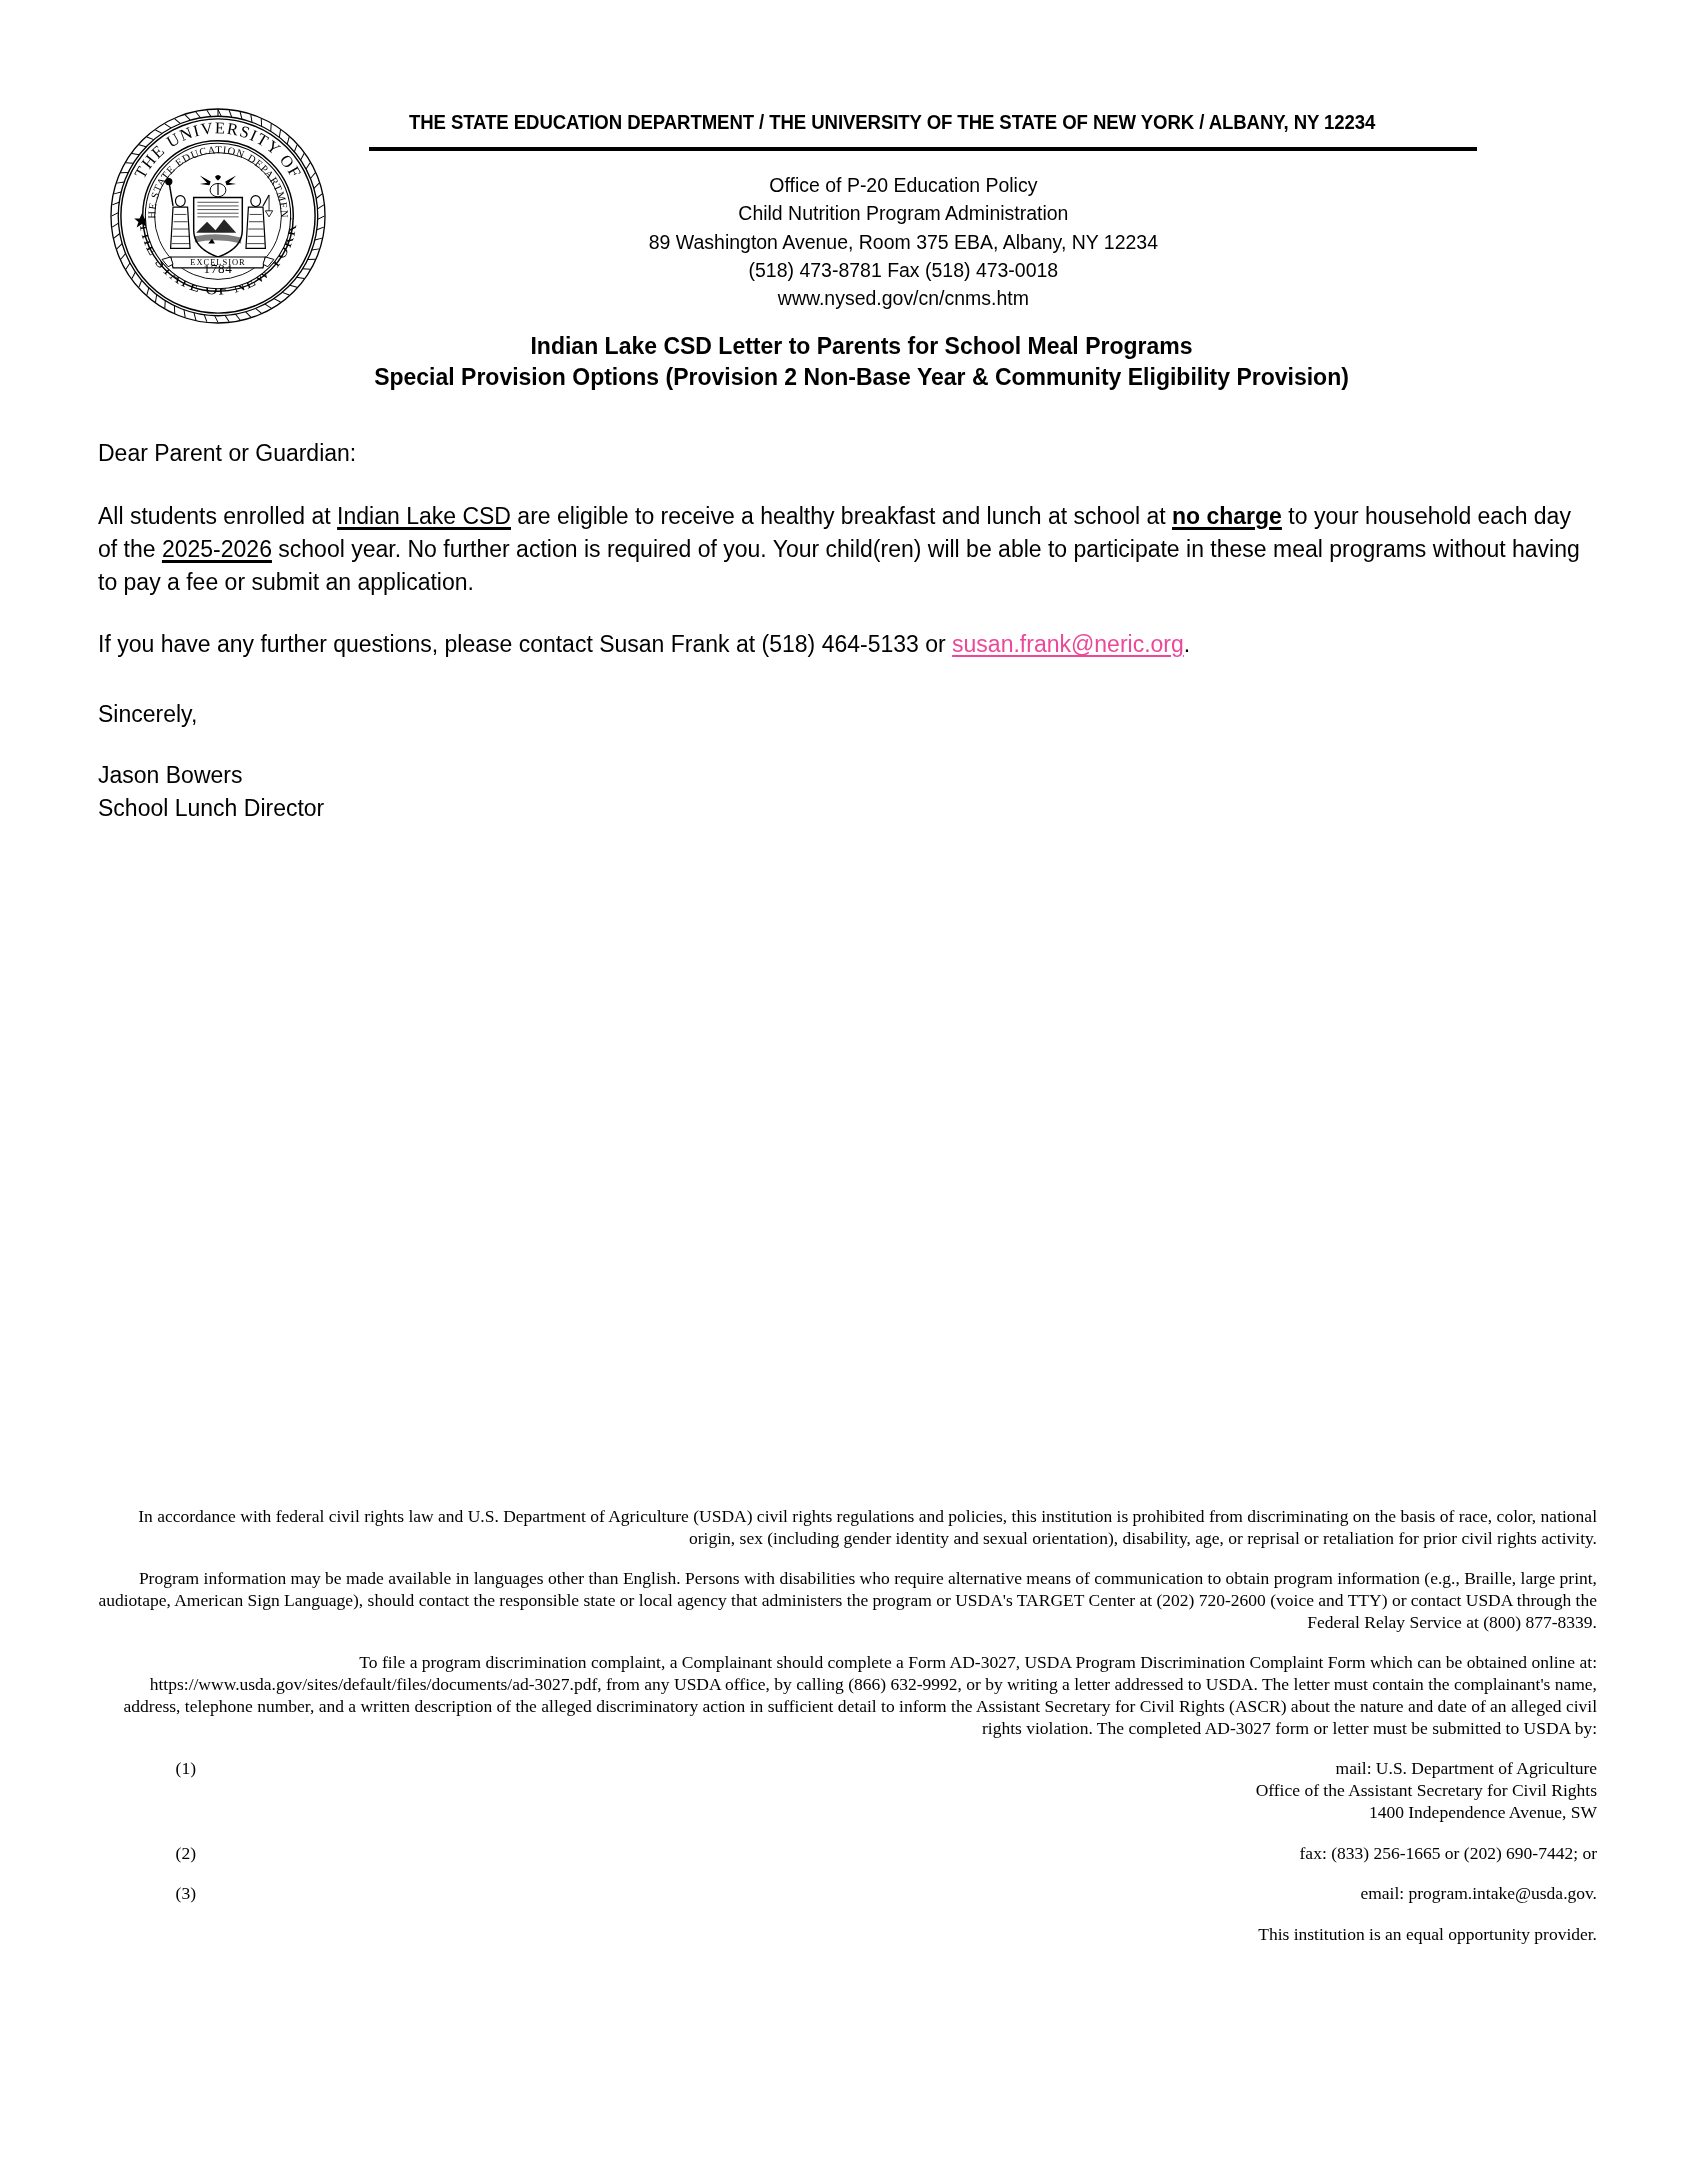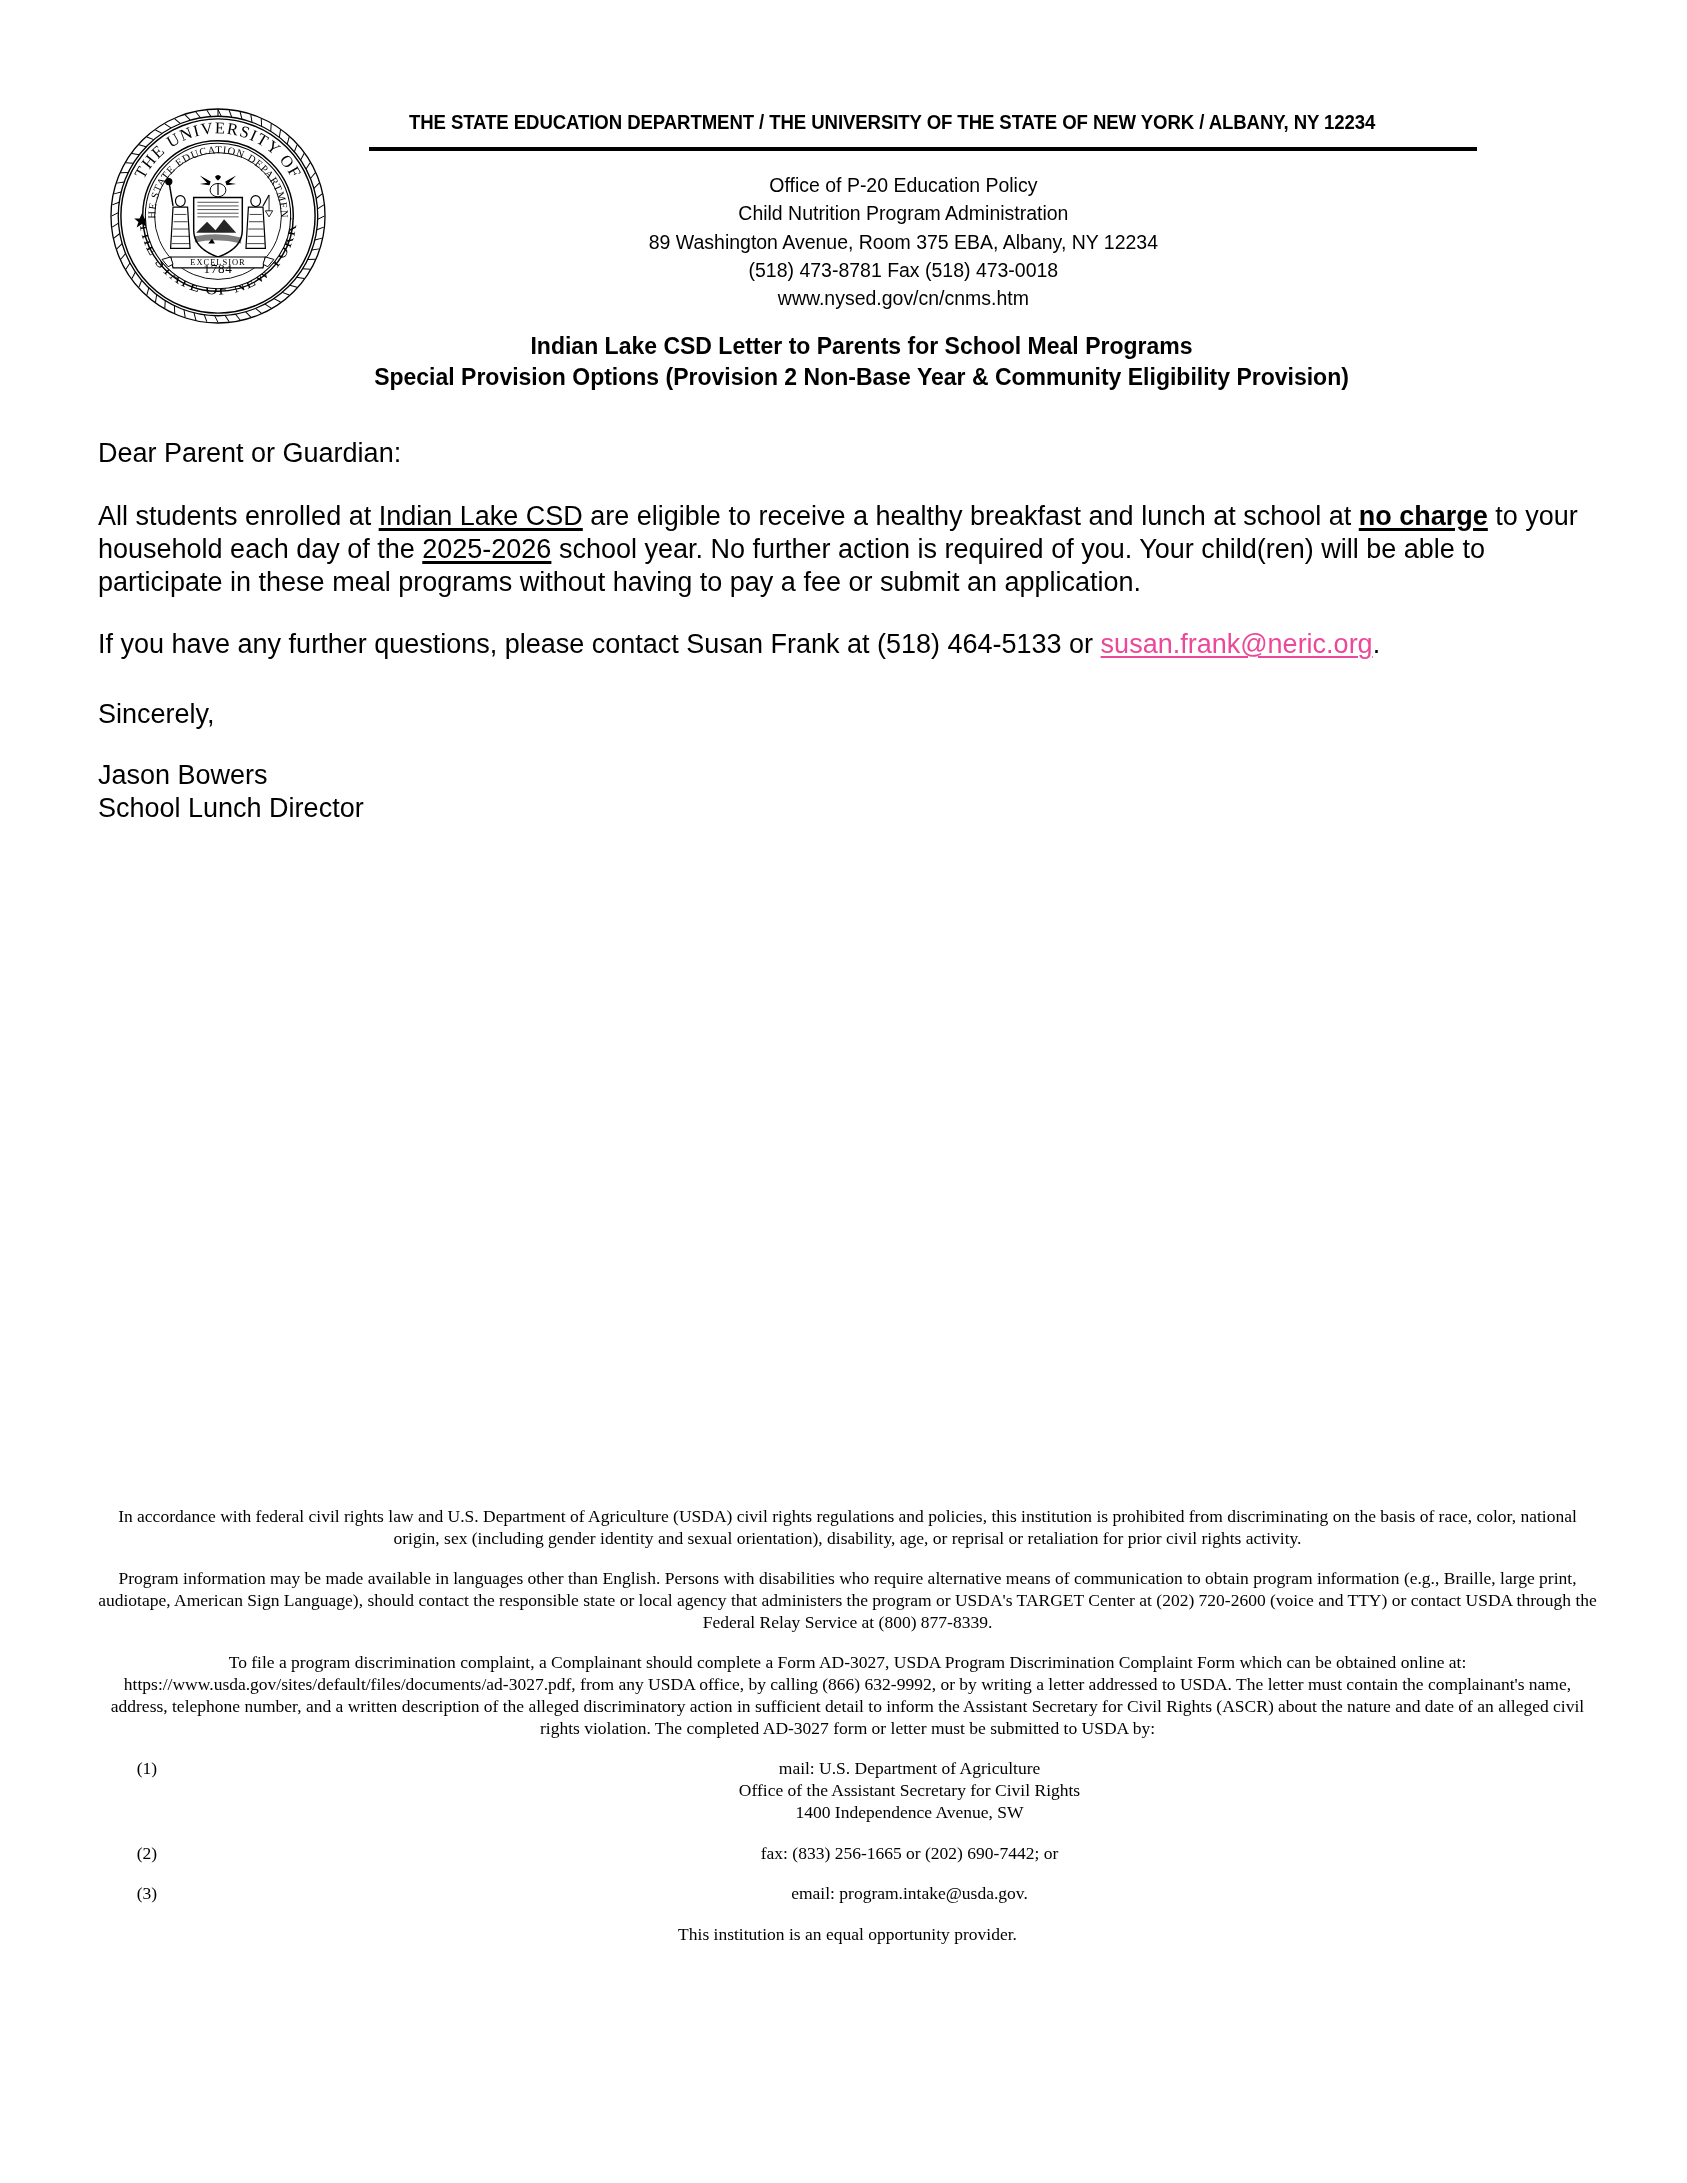--- a/index.html
+++ b/index.html
@@ -92,21 +92,21 @@
   }
   .doc-title div { white-space: nowrap; padding-left: 36px; }
 
   
   .body-wrap {
     position: absolute;
     left: 98px;
     top: 437px;
     width: 1489px;
     font-family: "Liberation Sans", sans-serif;
-    font-size: 27px;
+    font-size: 23px;
     line-height: 33px;
     color: #000000;
   }
   .body-wrap p {
     margin: 0 0 22.5px 0;
   }
   .p-salutation { margin-bottom: 30px !important; }
   .p-main { margin-bottom: 29px !important; }
   .p-contact { margin-bottom: 37px !important; }
   .p-sincerely { margin-bottom: 28px !important; }
@@ -134,21 +134,21 @@
   
   .usda {
     position: absolute;
     left: 98px;
     top: 1505px;
     width: 1499px;
     font-family: "Liberation Serif", serif;
     font-size: 17.5px;
     line-height: 22px;
     color: #000000;
-    text-align: center;
+    text-align: right;
   }
   .usda p {
     margin: 0 0 18px 0;
   }
   .usda p:last-child { margin-bottom: 0; }
 
   .usda-item {
     display: flex;
     margin: 0 0 18.5px 0;
   }

